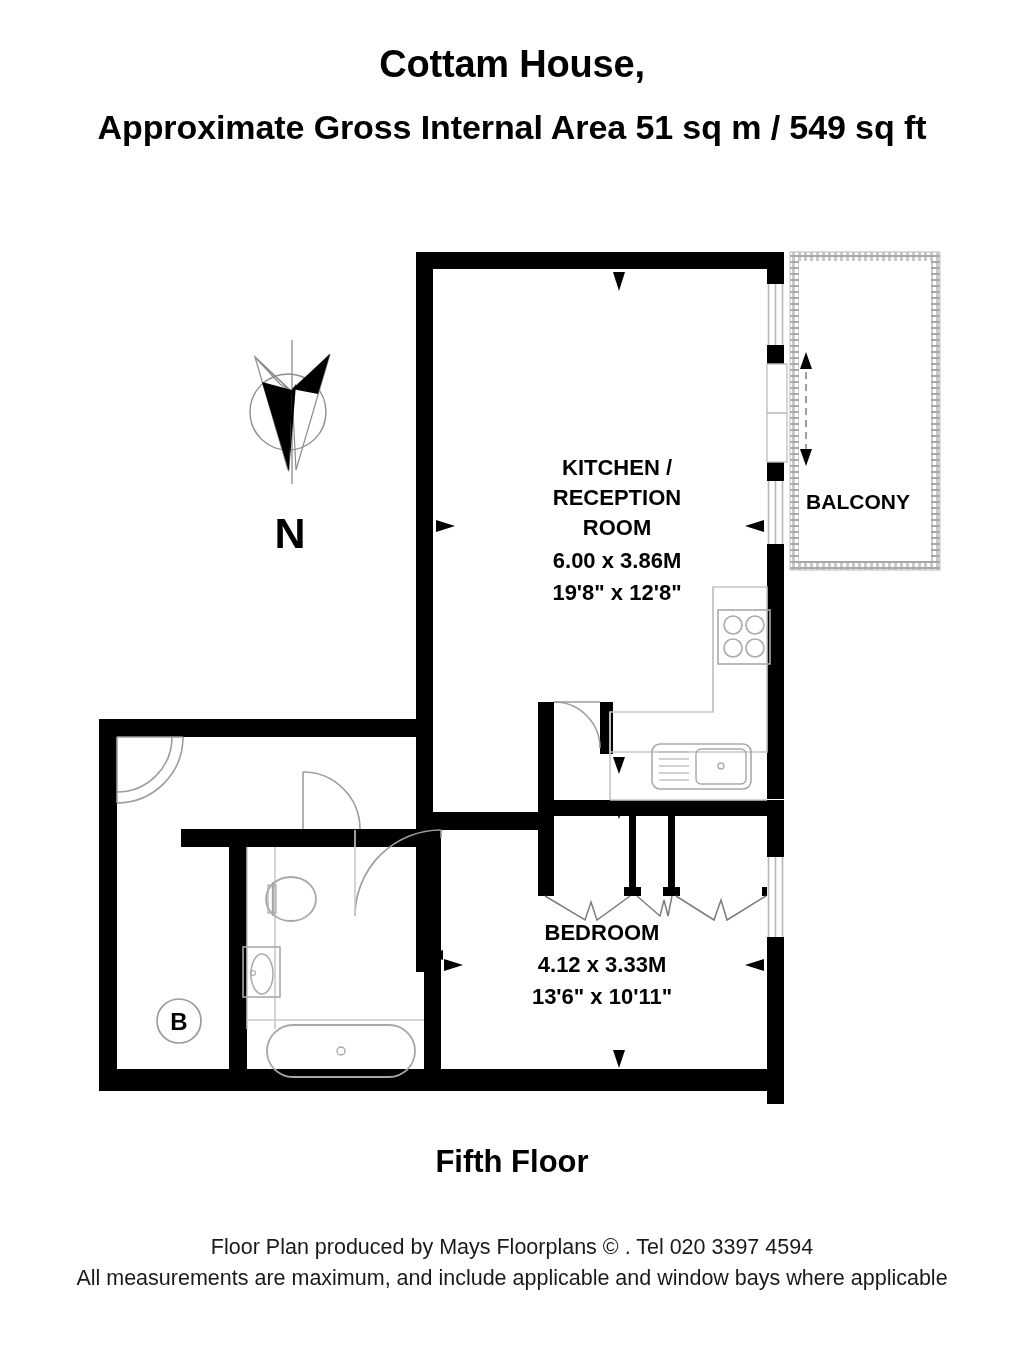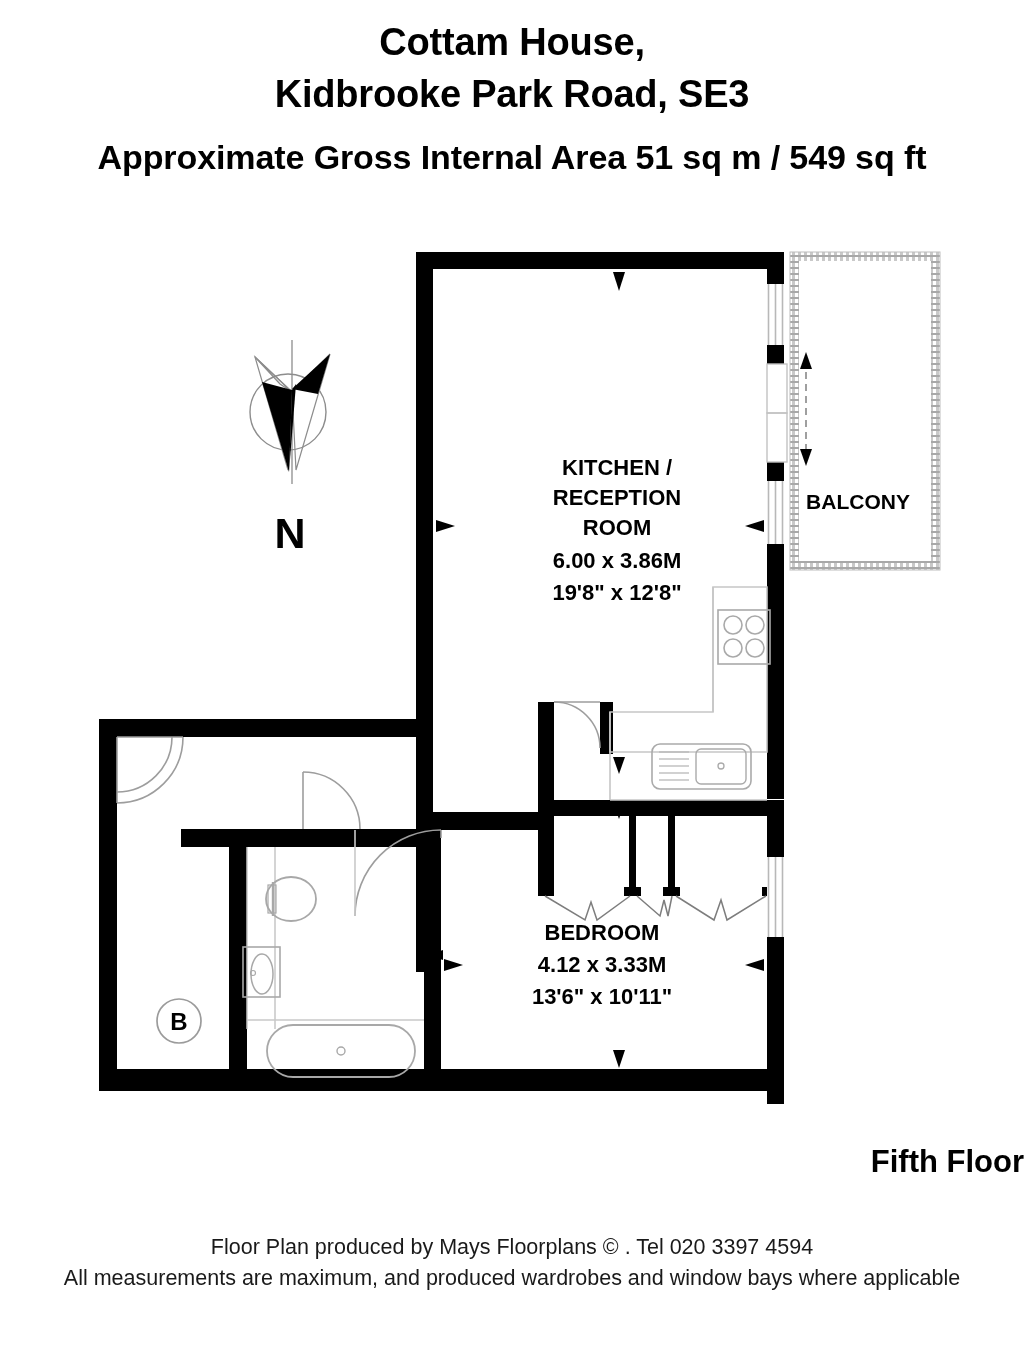--- a/index.html
+++ b/index.html
@@ -13,21 +13,21 @@
     font-family: "Liberation Sans", sans-serif;
     color: #000000;
     position: relative;
     overflow: hidden;
   }
 
   
   #header {
     width: 1024px;
     text-align: center;
-    padding-top: 16px;
+    padding-top: 38px;
   }
   .title-line {
     font-size: 38px;
     font-weight: bold;
     letter-spacing: -0.2px;
     line-height: 52px;
   }
   #area-line {
     font-size: 34px;
     font-weight: bold;
@@ -46,21 +46,21 @@
   #plan-svg {
     display: block;
   }
 
   
   #floor-caption {
     position: absolute;
     left: 0;
     top: 1144px;
     width: 1024px;
-    text-align: right;
+    text-align: center;
     font-size: 31px;
     font-weight: bold;
   }
 
   
   #footer {
     position: absolute;
     left: 0;
     top: 1232px;
     width: 1024px;
@@ -77,21 +77,20 @@
     font-family: "Liberation Sans", sans-serif;
     font-weight: bold;
     fill: #000;
   }
 </style>
 </head>
 <body>
 
 <div id="header">
   <div class="title-line">Cottam House,</div>
-  <div class="title-line">Kidbrooke Park Road, SE3</div>
   <div id="area-line">Approximate Gross Internal Area 51 sq m  /  549 sq ft</div>
 </div>
 
 <div id="plan-wrap">
 <svg id="plan-svg" width="1024" height="900" viewBox="0 0 1024 900" xmlns="http://www.w3.org/2000/svg">
 
   <defs>
 
     <pattern id="balconyHatch" width="6" height="6" patternUnits="userSpaceOnUse">
       <rect width="6" height="6" fill="#ffffff"></rect>
@@ -329,14 +328,14 @@
     <text class="plan-text" x="602" y="772" font-size="22" text-anchor="middle">13'6" x 10'11"</text>
   </g>
 
 </svg>
 </div>
 
 <div id="floor-caption">Fifth Floor</div>
 
 <div id="footer">
   <div class="fline">Floor Plan produced by Mays Floorplans  © . Tel 020 3397 4594</div>
-  <div class="fline">All measurements are maximum, and produced wardrobes and window bays where applicable</div>
+  <div class="fline">All measurements are maximum, and include applicable and window bays where applicable</div>
 </div>
 
 </body></html>

